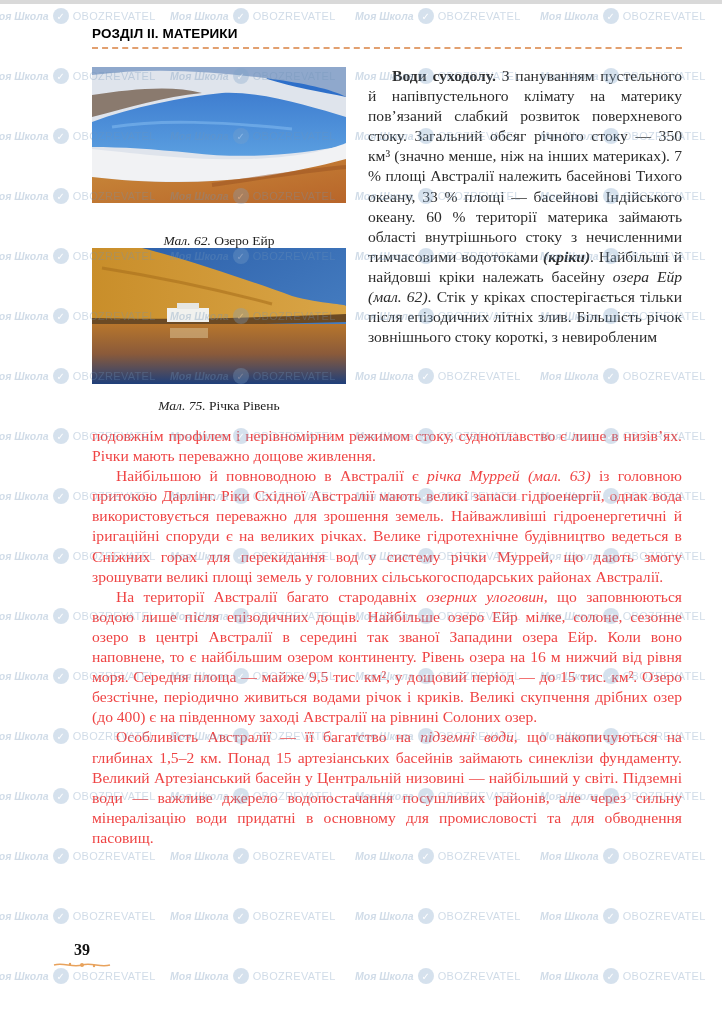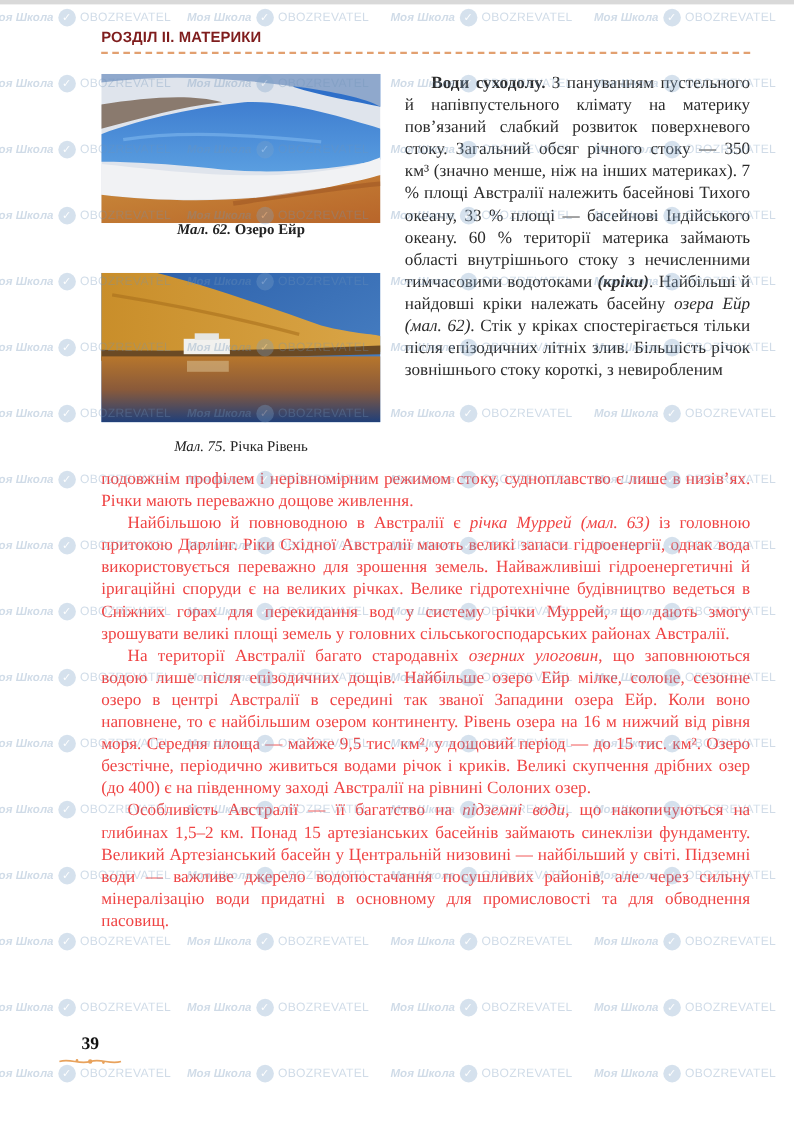--- a/index.html
+++ b/index.html
@@ -4,34 +4,34 @@
 <style>
   html, body { margin: 0; padding: 0; }
   body {
     width: 722px; height: 1024px; background: #ffffff; position: relative; overflow: hidden;
     font-family: "Liberation Serif", "DejaVu Serif", serif; color: #2a2a2a;
   }
   .topbar { position: absolute; left: 0; top: 0; width: 722px; height: 4px; background: #d9d9d9; }
   .header {
     position: absolute; left: 92px; top: 26px; width: 590px; height: 20px;
     font-family: "Liberation Sans", "DejaVu Sans", sans-serif; font-weight: bold; font-size: 13.5px;
-    color: #7f1d1d; letter-spacing: 0.1px;
+    color: #000000; letter-spacing: 0.1px;
   }
   .header-rule {
     position: absolute; left: 92px; top: 47px; width: 590px; height: 0;
     border-top: 2px dashed #e2a070;
   }
   .fig { position: absolute; left: 92px; width: 254px; overflow: hidden; }
   .fig1 { top: 67px; height: 136px; }
   .fig2 { top: 248px; height: 136px; }
   .caption {
     position: absolute; font-size: 13.5px; color: #222; text-align: center;
   }
   .caption i { font-style: italic; }
-  .cap1 { left: 92px; top: 201px; width: 254px; font-weight: bold; }
+  .cap1 { left: 92px; top: 233px; width: 254px; }
   .cap2 { left: 92px; top: 398px; width: 254px; }
   .col {
     position: absolute; left: 368px; top: 66px; width: 314px;
     font-size: 15.6px; line-height: 20.1px; text-align: justify; color: #2b2b2b;
   }
   .full {
     position: absolute; left: 92px; top: 426px; width: 590px;
     font-size: 15.6px; line-height: 20.1px; text-align: justify; color: #ef4444;
   }
   p { margin: 0; }

